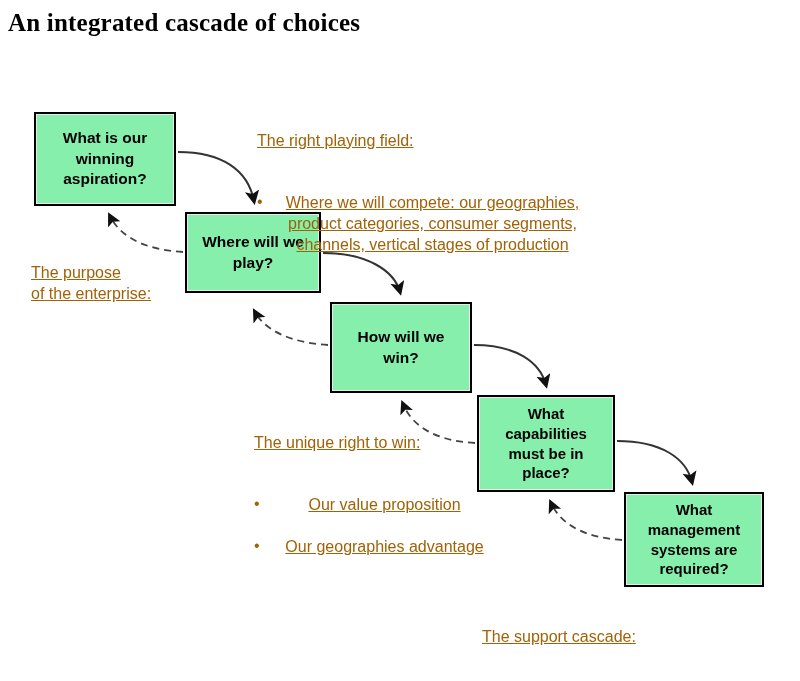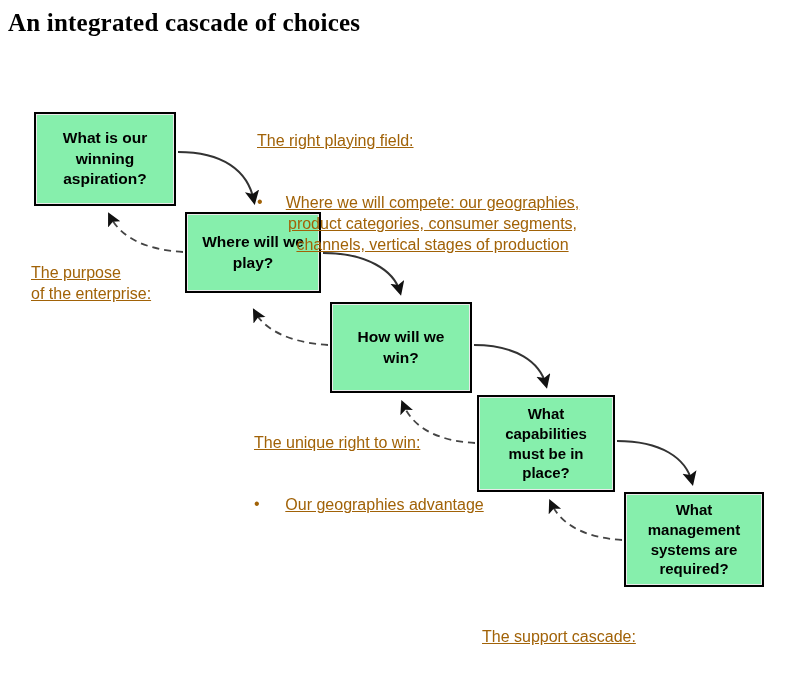--- a/index.html
+++ b/index.html
@@ -179,20 +179,21 @@
 
   <div class="annot" id="annot-purpose">
     <span class="hdr">The purpose
 of the enterprise:</span>
   </div>
 
 
   <div class="annot" id="annot-unique-right">
     <span class="hdr">The unique right to win:</span>
     <ul>
+      <li>Our value proposition</li>
       <li>Our geographies advantage</li>
     </ul>
   </div>
 
   <div class="annot" id="annot-support">
     <span class="hdr">The support cascade:</span>
     <ul>
       
     </ul>
   </div>

